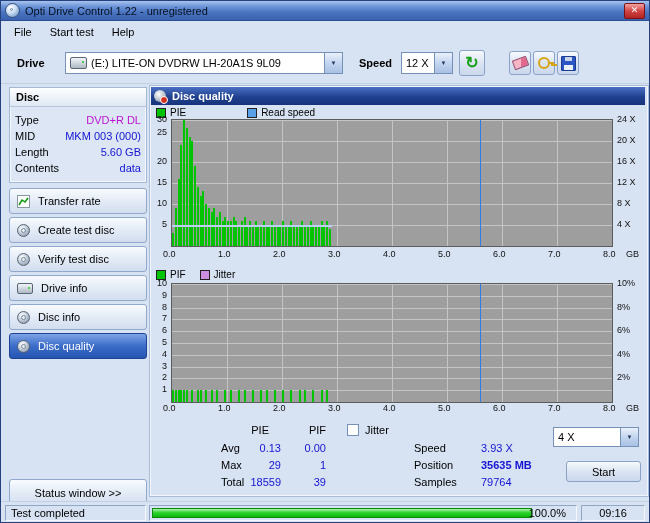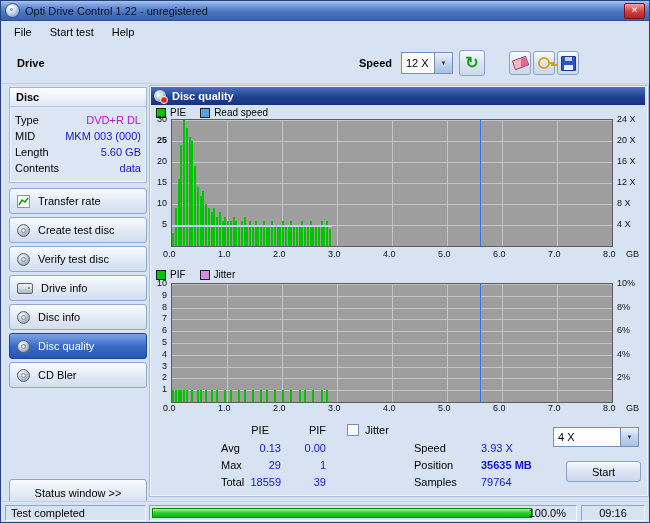--- a/index.html
+++ b/index.html
@@ -99,20 +99,25 @@
   </div>
 
   <div class="menubar">
     <span class="menu-item">File</span>
     <span class="menu-item">Start test</span>
     <span class="menu-item">Help</span>
   </div>
 
   <div class="toolbar">
     <span class="lbl" style="left:16px;top:14px;">Drive</span>
+    <div class="combo" style="left:64px;top:9px;width:278px;">
+      <span class="drive-ico"></span>
+      <span class="combo-text">(E:) LITE-ON DVDRW LH-20A1S 9L09</span>
+      <span class="combo-arrow">▼</span>
+    </div>
     <span class="lbl" style="left:358px;top:14px;">Speed</span>
     <div class="combo" style="left:400px;top:9px;width:52px;">
       <span class="combo-text">12 X</span>
       <span class="combo-arrow">▼</span>
     </div>
     <div class="tool-btn" style="left:458px;top:7px;width:26px;height:26px;">
       <span class="ico-refresh">↻</span>
     </div>
     <div class="tool-btn" style="left:508px;top:8px;width:22px;height:24px;">
       <span class="ico-eraser"></span>
@@ -170,43 +175,39 @@
         <span>Drive info</span>
       </div>
       <div class="side-btn">
         <span class="ico-disc"></span>
         <span>Disc info</span>
       </div>
       <div class="side-btn selected">
         <span class="ico-disc"></span>
         <span>Disc quality</span>
       </div>
-      <div class="side-btn">
-        <span class="ico-disc"></span>
-        <span>CD Bler</span>
-      </div>
     </div>
   </div>
 
   <div class="statuswin-btn">
     <span>Status window &gt;&gt;</span>
   </div>
 
   <div class="main-header">
     <span class="hdr-ico"></span>
     <span>Disc quality</span>
   </div>
 
   <div class="chart" id="chart-top" style="left:150px;top:104px;width:494px;height:162px;">
     <div class="legend">
         <div class="leg-item" style="display: flex;">
           <div class="leg-sq" style="background: rgb(0, 196, 0);"></div>
           <div class="">PIE</div>
         </div>
-        <div class="leg-item" style="display: flex;">
+        <div class="leg-item" style="display: flex; margin-left: 47px;">
           <div class="leg-sq" style="background: rgb(90, 160, 232);"></div>
           <div class="">Read speed</div>
         </div>
       </div>
     <div class="plot" style="left:20px;top:14px;width:440px;height:126px;">
         <div class="gl-v" style="left: 55px;"></div>
         <div class="gl-v" style="left: 110px;"></div>
         <div class="gl-v" style="left: 165px;"></div>
         <div class="gl-v" style="left: 220px;"></div>
         <div class="gl-v" style="left: 275px;"></div>
@@ -273,21 +274,21 @@
         <div class="bar" style="left: 143px; width: 2.15px; height: 21px; background: rgb(0, 196, 0);"></div>
         <div class="bar" style="left: 145.75px; width: 2.15px; height: 21px; background: rgb(0, 196, 0);"></div>
         <div class="bar" style="left: 148.5px; width: 2.15px; height: 25.2px; background: rgb(0, 196, 0);"></div>
         <div class="bar" style="left: 151.25px; width: 2.15px; height: 21px; background: rgb(0, 196, 0);"></div>
         <div class="bar" style="left: 154px; width: 2.15px; height: 25.2px; background: rgb(0, 196, 0);"></div>
         <div class="bar" style="left: 156.75px; width: 2.15px; height: 16.8px; background: rgb(0, 196, 0);"></div>
         <div class="rs-line" style="width: 159.5px; top: 105.42px;"></div>
         <div class="cursor" style="left: 308px;"></div>
       </div>
   <div class="ax axl" style="top: 9px; width: 16px;">30</div>
-      <div class="ax axl" style="top: 30px; width: 16px; font-weight: bold;">25</div>
+      <div class="ax axl" style="top: 22px; width: 16px;">25</div>
       <div class="ax axl" style="top: 51px; width: 16px;">20</div>
       <div class="ax axl" style="top: 72px; width: 16px;">15</div>
       <div class="ax axl" style="top: 93px; width: 16px;">10</div>
       <div class="ax axl" style="top: 114px; width: 16px;">5</div>
       <div class="ax" style="top: 9px; left: 466px;">24 X</div>
       <div class="ax" style="top: 30px; left: 466px;">20 X</div>
       <div class="ax" style="top: 51px; left: 466px;">16 X</div>
       <div class="ax" style="top: 72px; left: 466px;">12 X</div>
       <div class="ax" style="top: 93px; left: 466px;">8 X</div>
       <div class="ax" style="top: 114px; left: 466px;">4 X</div>

